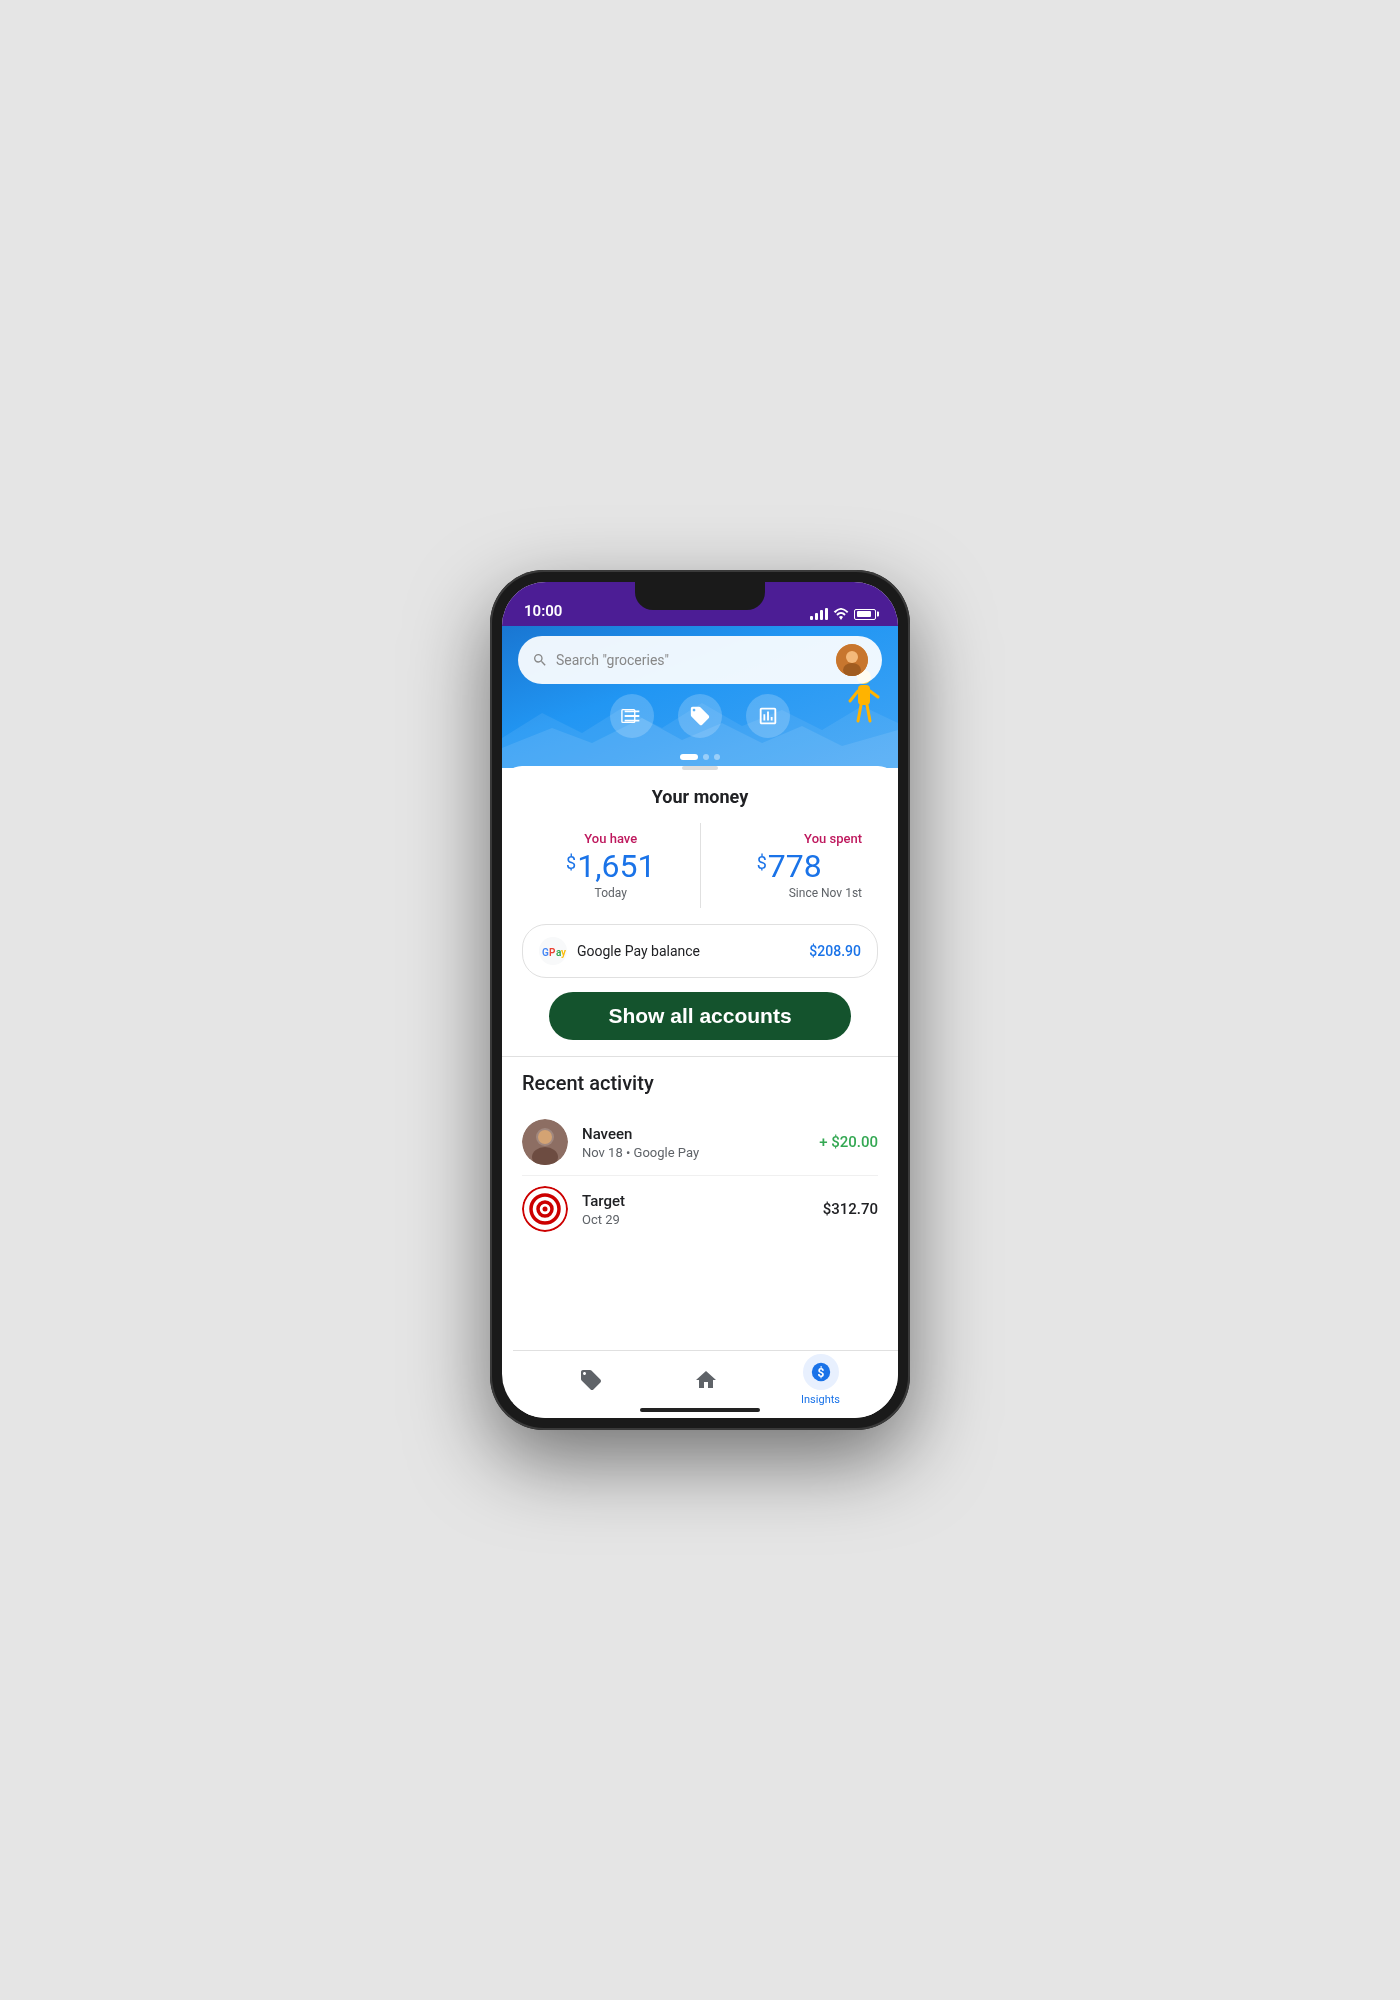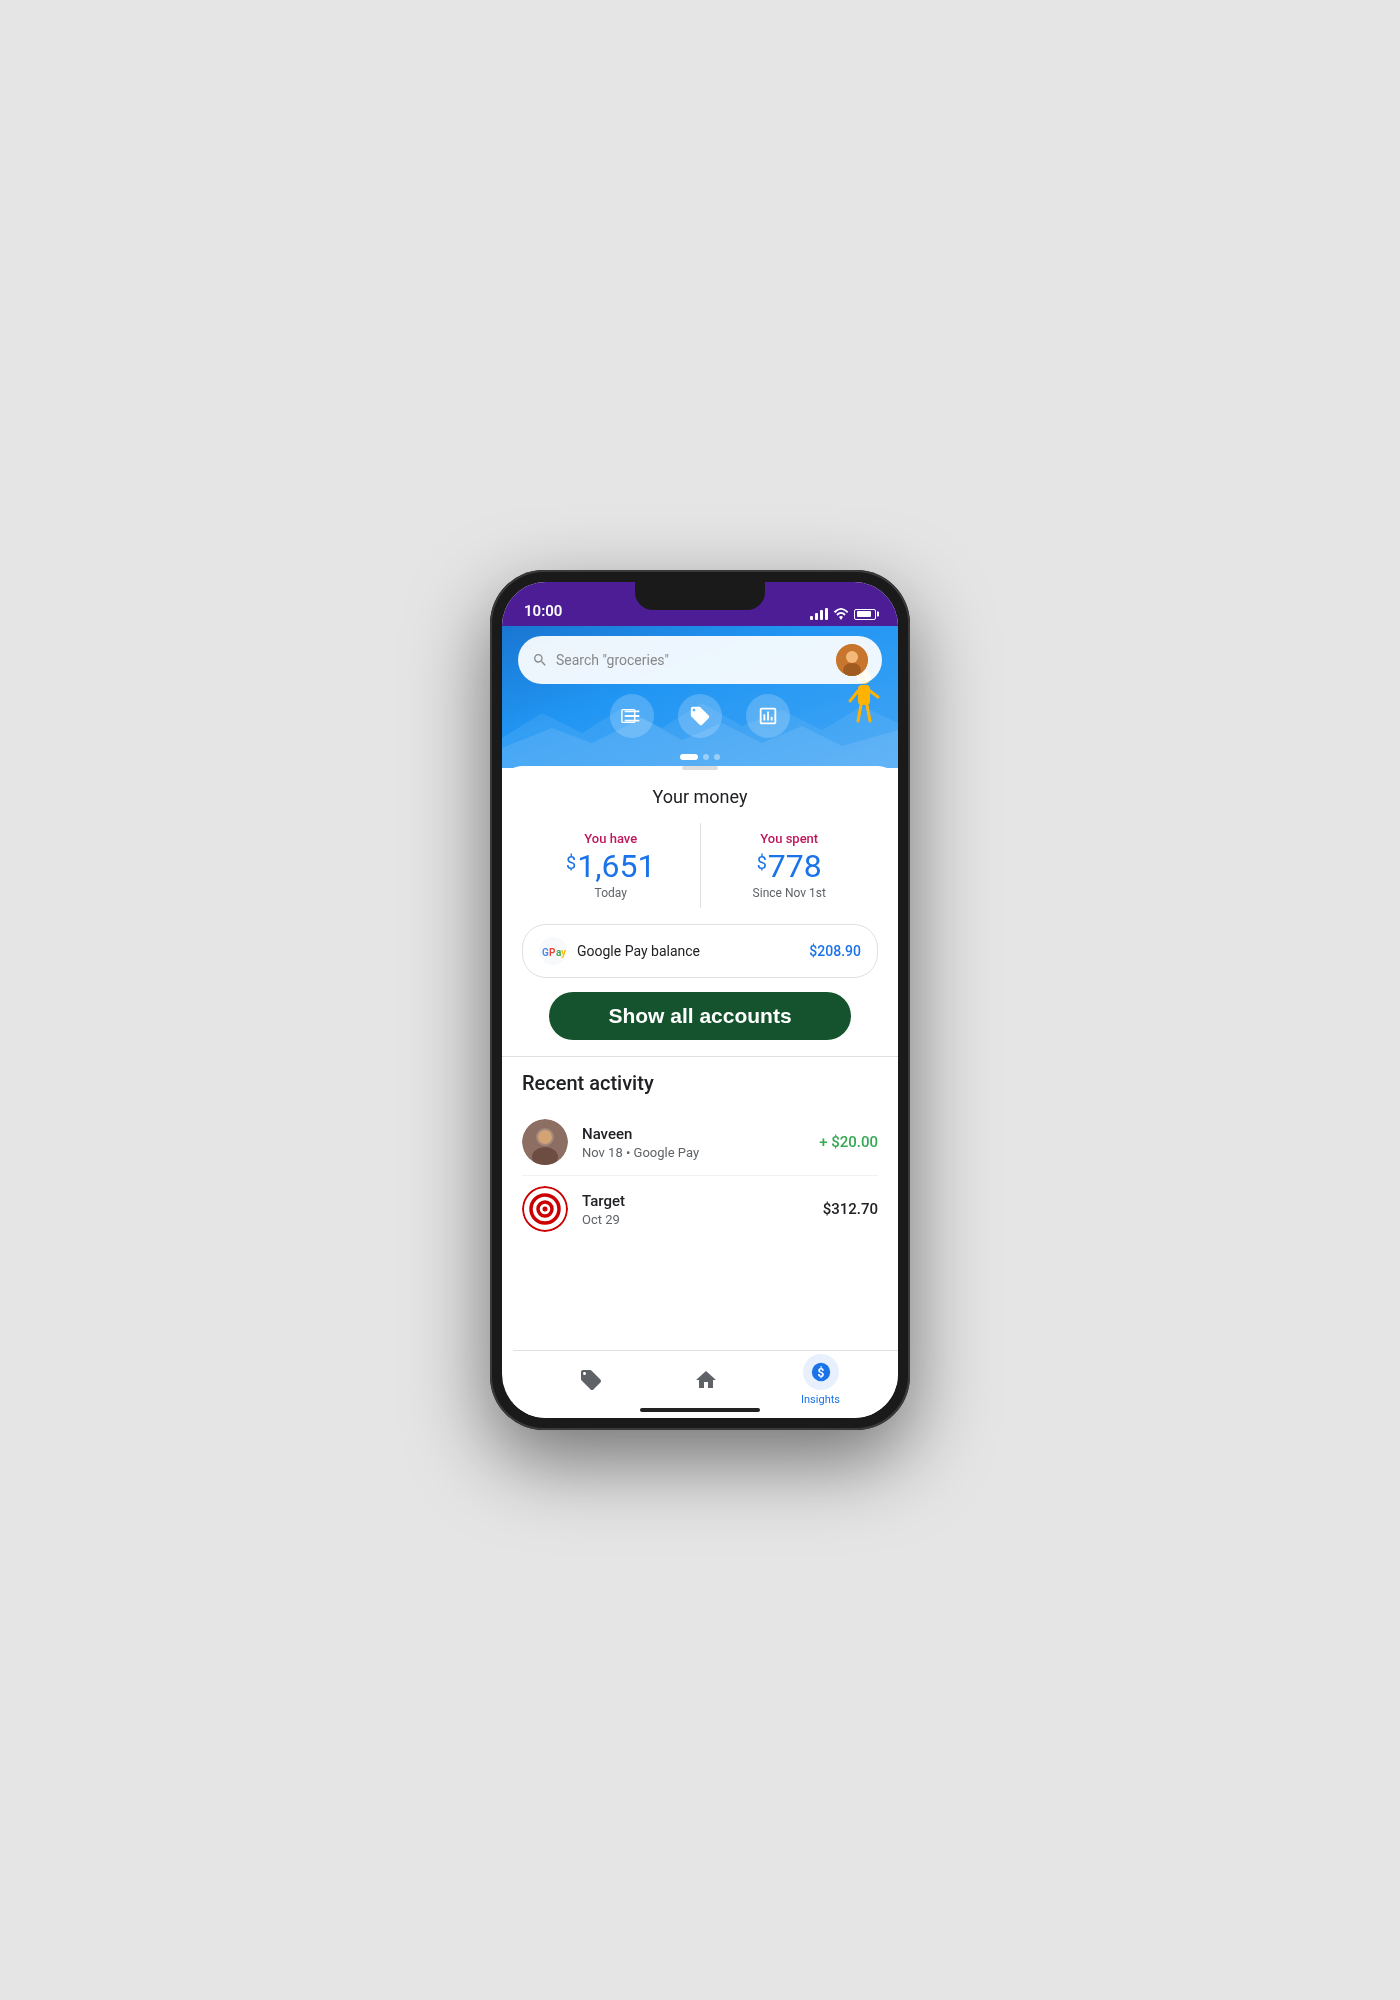--- a/index.html
+++ b/index.html
@@ -253,40 +253,41 @@
     }
 
     
     .your-money-section {
       padding: 0 20px;
     }
 
     .section-title {
       text-align: center;
       font-size: 18px;
-      font-weight: 400;
+      font-weight: 700;
       color: #202124;
       margin-bottom: 16px;
     }
 
     .money-row {
       display: flex;
       justify-content: center;
       align-items: stretch;
       margin-bottom: 16px;
     }
 
     .money-col {
       flex: 1;
       text-align: center;
       padding: 8px 16px;
     }
 
     .money-col + .money-col {
       border-left: 1px solid #e0e0e0;
+      text-align: right;
     }
 
     .money-label {
       color: #be185d;
       font-size: 13px;
       font-weight: 500;
       margin-bottom: 4px;
     }
 
     .money-amount {

